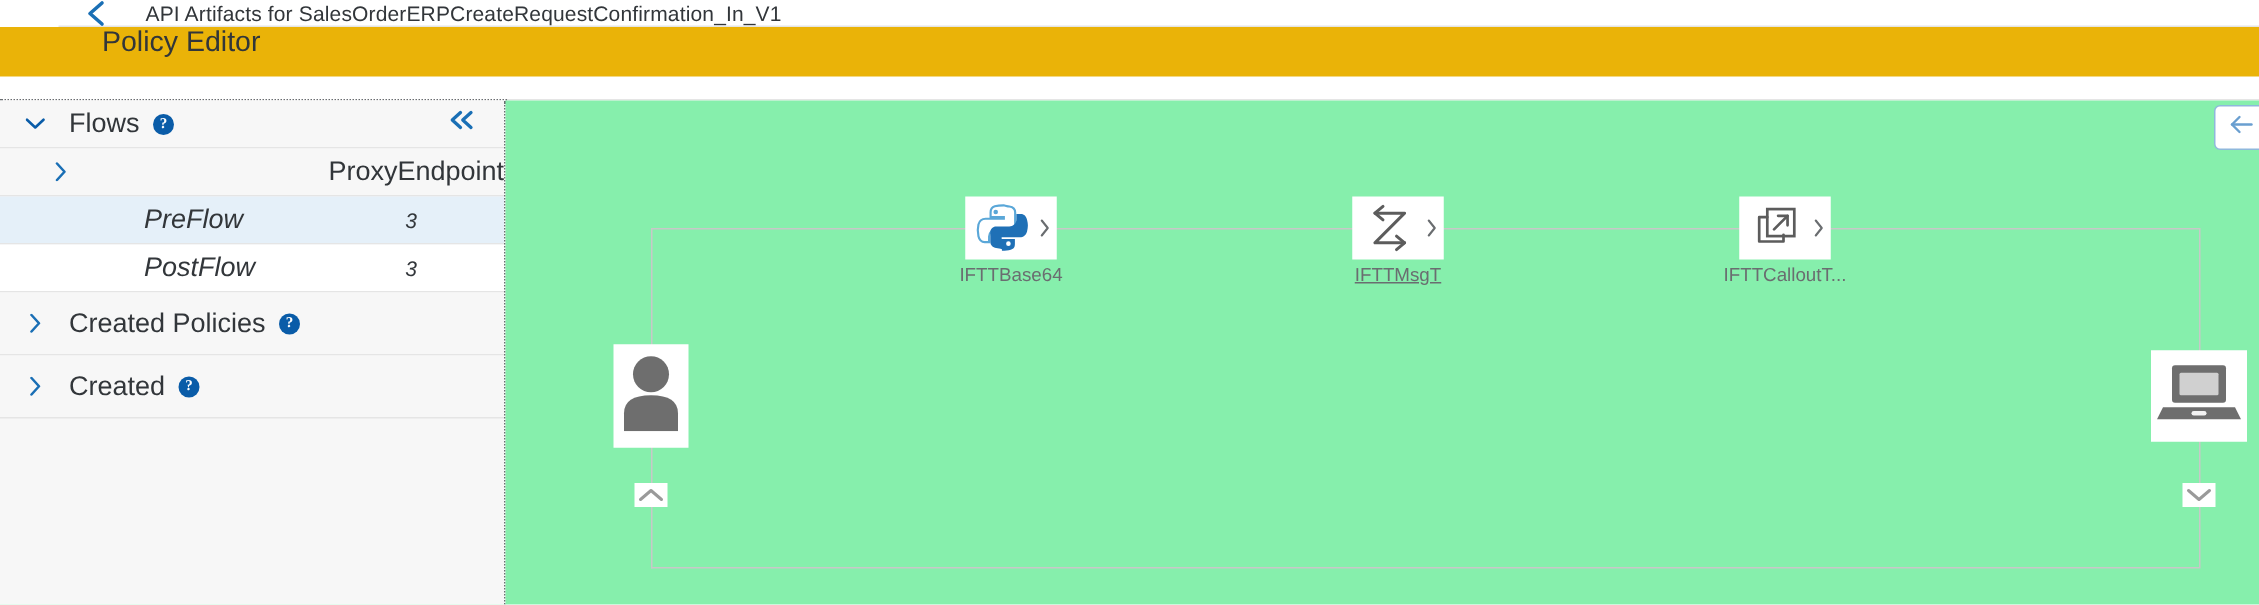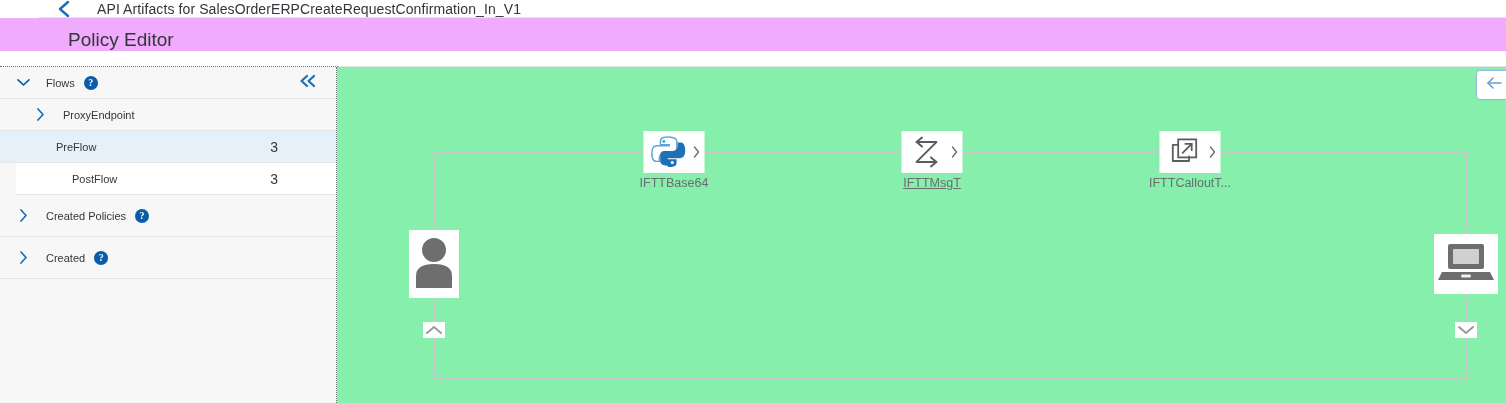--- a/index.html
+++ b/index.html
@@ -40,23 +40,23 @@
     margin-left: 18px;
     font-size: 14px;
     color: #32363a;
     letter-spacing: 0.1px;
     white-space: nowrap;
   }
 
   
   .titlerow {
     height: 33px;
-    background: #f0abfc;
-    display: flex;
-    align-items: flex-end;
+    background: #eab308;
+    display: flex;
+    align-items: flex-start;
     box-sizing: border-box;
   }
   .page-title {
     margin-left: 68px;
     font-size: 19px;
     font-weight: 400;
     color: #32363a;
     white-space: nowrap;
   }
 
@@ -101,40 +101,40 @@
     height: 32px;
     display: flex;
     align-items: center;
     border-bottom: 1px solid #e5e5e5;
     box-sizing: border-box;
     background: #f7f7f7;
     cursor: pointer;
     position: relative;
   }
   .tree-row.level0 { padding-left: 12px; }
-  .tree-row.level1 { padding-left: 29px; }
-  .tree-row.level2 { padding-left: 22px; }
+  .tree-row.level1 { padding-left: 29px; justify-content: space-between; }
+  .tree-row.level2 { padding-left: 62px; font-style: italic; }
   .tree-row.selected { background: #e5f0f9; }
-  .tree-row.plain { background: #ffffff; margin-left: 16px; }
+  .tree-row.plain { background: #ffffff; }
   .tree-row.tall { height: 42px; }
 
   .twisty {
     width: 22px;
     height: 22px;
     display: flex;
     align-items: center;
     justify-content: center;
     flex: 0 0 22px;
     cursor: pointer;
   }
   .twisty svg { display: block; }
   .twisty.ghost { visibility: hidden; }
 
   .tree-label {
-    font-size: 11px;
+    font-size: 18px;
     color: #32363a;
     margin-left: 12px;
     white-space: nowrap;
   }
 
   .help-icon {
     width: 14px;
     height: 14px;
     border-radius: 50%;
     background: #0a5ca8;

